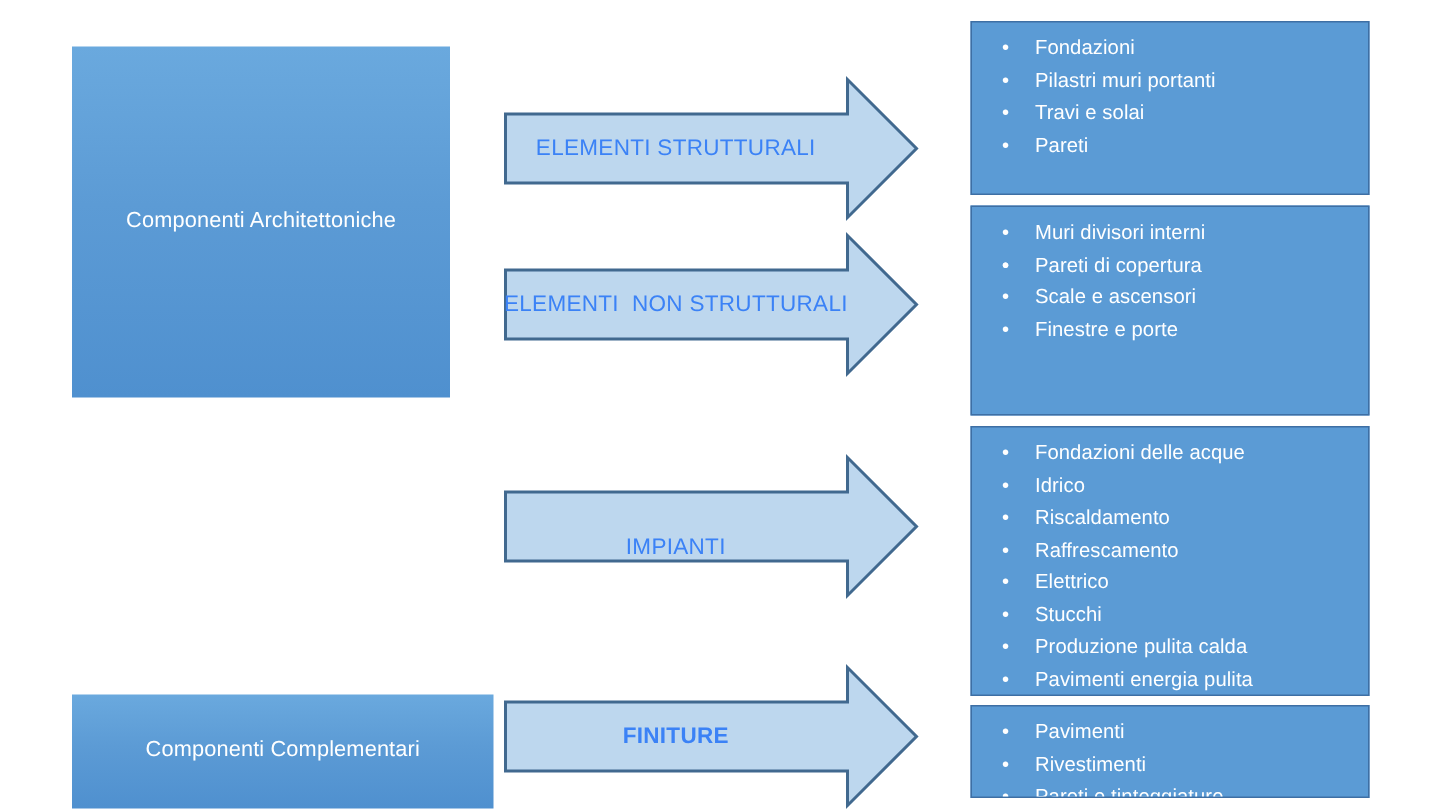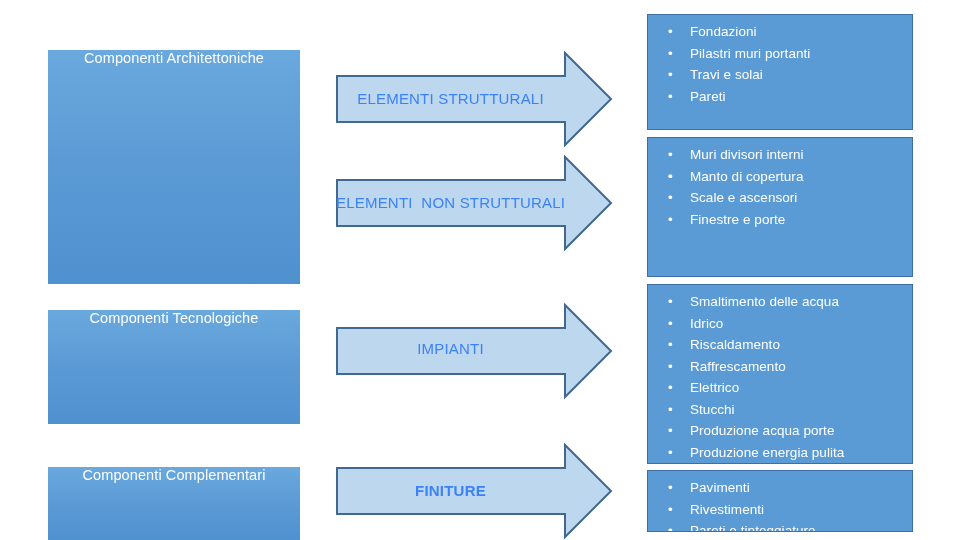--- a/index.html
+++ b/index.html
@@ -12,34 +12,33 @@
     position:relative;
     -webkit-font-smoothing:antialiased;
   }
   .stage{position:absolute;left:0;top:0;width:960px;height:540px;}
 
   
   .cat-box{
     position:absolute;
     box-sizing:border-box;
     background:linear-gradient(180deg,#6aa9de 0%,#5c9bd5 45%,#4f90cf 100%);
-    display:flex;justify-content:center;
+    display:flex;align-items:center;justify-content:center;
     color:#ffffff;
     font-size:14.5px;
     letter-spacing:.1px;
     text-align:center;
     padding:0 8px;
     box-shadow:0 0 0 0 rgba(0,0,0,0);
-    margin-top:19px;
   }
   .cat-box span{display:block;line-height:1.2;}
 
   #cat-arch{left:48px;top:31px;width:252px;height:234px;}
   #cat-tec {left:48px;top:291px;width:252px;height:114px;}
-  #cat-comp{left:48px;top:448px;width:252px;height:76px;}
+  #cat-comp{left:48px;top:463px;width:281px;height:76px;}
 
   
   .arrow{
     position:absolute;
     color:#ffffff;
   }
   .arrow svg{display:block;overflow:visible;}
   .arrow .label{
     position:absolute;
     left:0;right:0;
@@ -87,23 +86,20 @@
 </style>
 </head>
 <body>
 
 <div class="stage">
 
   <div class="cat-box" id="cat-arch">
     <span>Componenti Architettoniche</span>
   </div>
 
-  <div class="cat-box" id="cat-tec">
-    <span>Componenti Tecnologiche</span>
-  </div>
 
   <div class="cat-box" id="cat-comp">
     <span>Componenti Complementari</span>
   </div>
 
   <div class="arrow" id="arrow-struct" style="left:336px;top:52px;width:276px;height:94px;">
     <svg width="276" height="94" viewBox="0 0 276 94">
       <polygon points="1,24 229,24 229,1 275,47 229,93 229,70 1,70" fill="#bdd7ee" stroke="#41698f" stroke-width="2" stroke-linejoin="miter"></polygon>
     </svg>
     <div class="label" style="top:38px;width:229px;">ELEMENTI STRUTTURALI</div>
@@ -113,21 +109,21 @@
     <svg width="276" height="94" viewBox="0 0 276 94">
       <polygon points="1,24 229,24 229,1 275,47 229,93 229,70 1,70" fill="#bdd7ee" stroke="#41698f" stroke-width="2" stroke-linejoin="miter"></polygon>
     </svg>
     <div class="label" style="top:38px;width:229px;">ELEMENTI  NON STRUTTURALI</div>
   </div>
 
   <div class="arrow" id="arrow-impianti" style="left:336px;top:304px;width:276px;height:94px;">
     <svg width="276" height="94" viewBox="0 0 276 94">
       <polygon points="1,24 229,24 229,1 275,47 229,93 229,70 1,70" fill="#bdd7ee" stroke="#41698f" stroke-width="2" stroke-linejoin="miter"></polygon>
     </svg>
-    <div class="label" style="top:36px;width:229px;">IMPIANTI</div>
+    <div class="label" style="top:52px;width:229px;">IMPIANTI</div>
   </div>
 
   <div class="arrow" id="arrow-finiture" style="left:336px;top:444px;width:276px;height:94px;">
     <svg width="276" height="94" viewBox="0 0 276 94">
       <polygon points="1,24 229,24 229,1 275,47 229,93 229,70 1,70" fill="#bdd7ee" stroke="#41698f" stroke-width="2" stroke-linejoin="miter"></polygon>
     </svg>
     <div class="label" style="top:38px;width:229px;font-weight:bold;">FINITURE</div>
   </div>
 
   <div class="list-box" id="list-struct">
@@ -136,36 +132,36 @@
         <li><span class="dot">•</span><span>Pilastri muri portanti</span></li>
         <li><span class="dot">•</span><span>Travi e solai</span></li>
         <li><span class="dot">•</span><span>Pareti</span></li>
       </ul>
   </div>
 
   <div class="list-box" id="list-nonstruct">
     <ul>
         <li><span class="dot">•</span><span>Muri divisori interni</span></li>
         <li><span class="dot">•</span></li>
-        <li><span class="dot">•</span><span>Manto di copertura</span></li>
+        <li><span class="dot">•</span><span>Pareti di copertura</span></li>
         <li><span class="dot">•</span><span>Scale e ascensori</span></li>
         <li><span class="dot">•</span><span>Finestre e porte</span></li>
       </ul>
   </div>
 
   <div class="list-box" id="list-impianti">
     <ul>
-        <li><span class="dot">•</span><span>Smaltimento delle acqua</span></li>
+        <li><span class="dot">•</span><span>Fondazioni delle acque</span></li>
         <li><span class="dot">•</span><span>Idrico</span></li>
         <li><span class="dot">•</span><span>Riscaldamento</span></li>
         <li><span class="dot">•</span><span>Raffrescamento</span></li>
         <li><span class="dot">•</span><span>Elettrico</span></li>
         <li><span class="dot">•</span><span>Stucchi</span></li>
-        <li><span class="dot">•</span><span>Produzione acqua porte</span></li>
-        <li><span class="dot">•</span><span>Produzione energia pulita</span></li>
+        <li><span class="dot">•</span><span>Produzione pulita calda</span></li>
+        <li><span class="dot">•</span><span>Pavimenti energia pulita</span></li>
       </ul>
   </div>
 
   <div class="list-box" id="list-finiture">
     <ul>
         <li><span class="dot">•</span><span>Pavimenti</span></li>
         <li><span class="dot">•</span><span>Rivestimenti</span></li>
         <li><span class="dot">•</span><span>Pareti e tinteggiature</span></li>
       </ul>
   </div>

